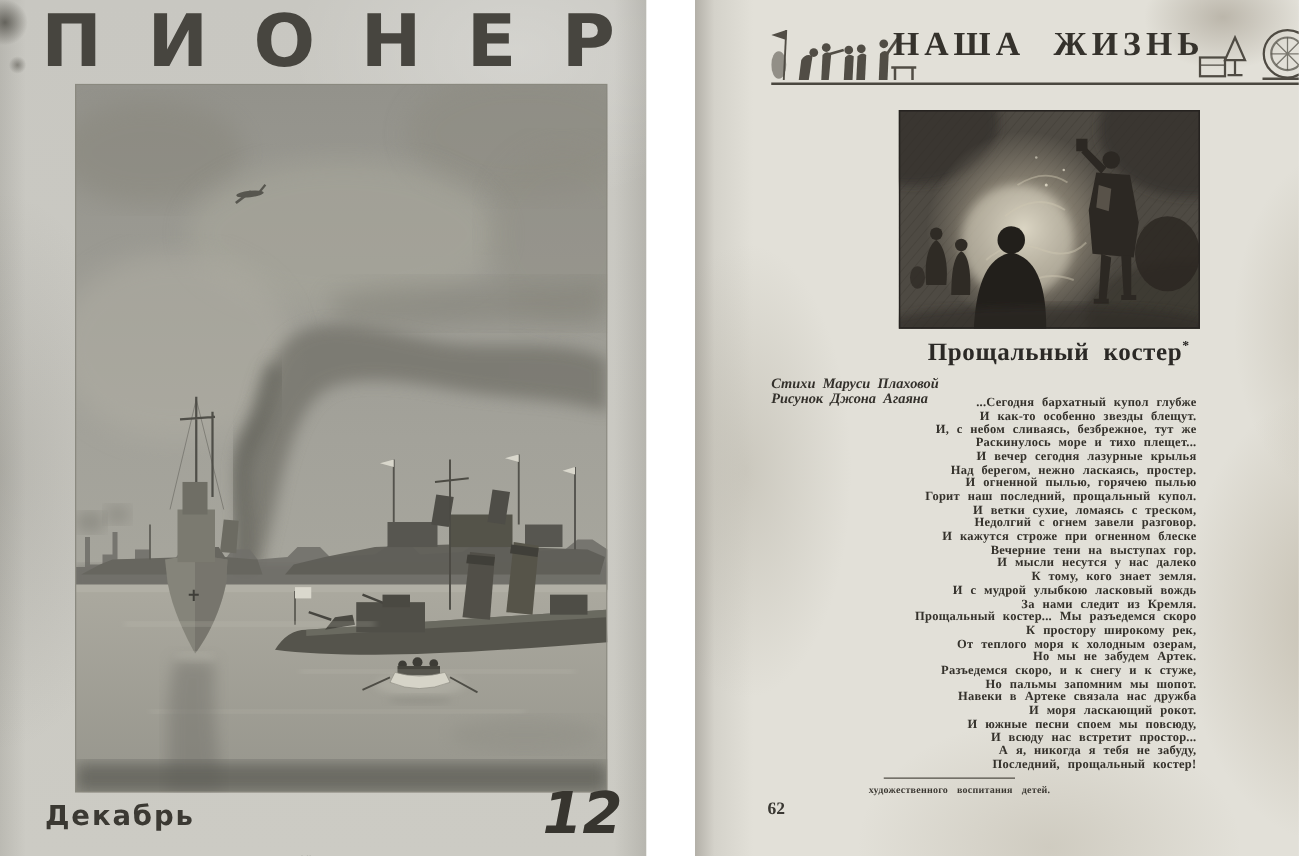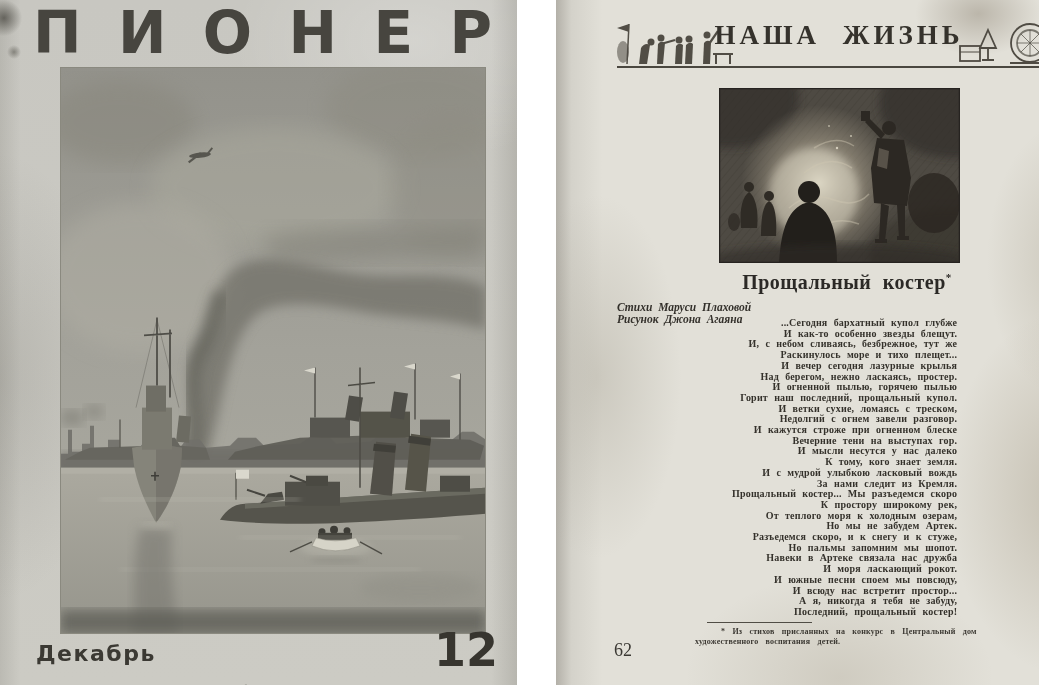--- a/index.html
+++ b/index.html
@@ -20,21 +20,21 @@
     font-family:"DejaVu Sans", sans-serif;font-weight:bold;font-size:58px;line-height:56px;
     color:#47453f;margin:0;}
   .painting{position:absolute;left:60px;top:67px;width:426px;height:567px;}
   .painting svg{display:block;width:100%;height:100%;}
   .cover-month{position:absolute;left:36px;top:641px;
     font-family:"DejaVu Sans", sans-serif;font-weight:bold;font-size:22px;
     letter-spacing:1.5px;color:#3b3933;}
   .cover-imprint{position:absolute;left:148px;top:659px;font-family:"Liberation Sans", sans-serif;
     font-size:8px;letter-spacing:.5px;color:#75746c;margin-top:24px;}
   .cover-issue{position:absolute;left:434px;top:623px;
-    font-family:"DejaVu Sans", sans-serif;font-weight:bold;font-size:46px;color:#37352f;}
+    font-family:"DejaVu Sans", sans-serif;font-weight:bold;font-size:46px;color:#37352f;font-style:italic;}
   
   .page-right{left:524px;width:515px;
     background:
       radial-gradient(ellipse 170px 260px at 99% 72%, rgba(150,138,114,.38), transparent 70%),
       radial-gradient(ellipse 120px 200px at 100% 38%, rgba(150,140,118,.30), transparent 70%),
       radial-gradient(ellipse 90px 60px at 82% 2%, rgba(115,104,86,.35), transparent 70%),
       radial-gradient(ellipse 220px 150px at 55% 99%, rgba(140,130,108,.22), transparent 70%),
       radial-gradient(ellipse 120px 260px at 8% 55%, rgba(150,145,130,.30), transparent 70%),
       linear-gradient(90deg, #b3b0a8 0%, #d4d2ca 3%, #e2e0d8 9%),
       #e2e0d8; margin-left: 32px;}
@@ -51,21 +51,21 @@
   .poem-title sup{font-size:11px;}
   .credits{position:absolute;left:61px;top:301px;width:436px;display:flex;justify-content:space-between;
     font-size:11.5px;font-weight:bold;font-style:italic;color:#33302b;word-spacing:3px;flex-direction:column;}
   .poem{position:absolute;left:176px;top:318px;font-size:10px;line-height:10.7px;
     font-weight:bold;color:#34312b;word-spacing:3.5px;letter-spacing:.2px;text-align:right;}
   .poem-line{white-space:nowrap;}
   .fn-rule{position:absolute;left:151px;top:622px;width:105px;height:1px;background:#504d45;}
   .footnote{position:absolute;left:139px;top:627px;width:330px;font-size:8px;line-height:9.5px;
     color:#3c3933;word-spacing:5px;letter-spacing:.2px;font-weight:bold;}
   .footnote .l1{padding-left:26px;}
-  .page-num{position:absolute;left:58px;top:640px;font-size:18px;font-weight:normal;color:#3a3833;}
+  .page-num{position:absolute;left:58px;top:640px;font-size:14px;font-weight:bold;color:#3a3833;}
 </style>
 </head>
 <body>
 
 <div>
 
   <section class="page page-left">
     <h1 class="cover-title">
         <span>П</span>
         <span>И</span>
@@ -330,19 +330,18 @@
         <div class="poem-line">Навеки в Артеке связала нас дружба</div>
         <div class="poem-line">И моря ласкающий рокот.</div>
         <div class="poem-line">И южные песни споем мы повсюду,</div>
         <div class="poem-line">И всюду нас встретит простор...</div>
         <div class="poem-line">А я, никогда я тебя не забуду,</div>
         <div class="poem-line">Последний, прощальный костер!</div>
       </div>
 
     <div class="fn-rule"></div>
     <div class="footnote">
-      <div class="l1">* Из стихов присланных на конкурс в Центральный дом</div>
       <div class="l2">художественного воспитания детей.</div>
     </div>
 
     <div class="page-num">62</div>
   </section>
 </div>
 
 </body></html>

